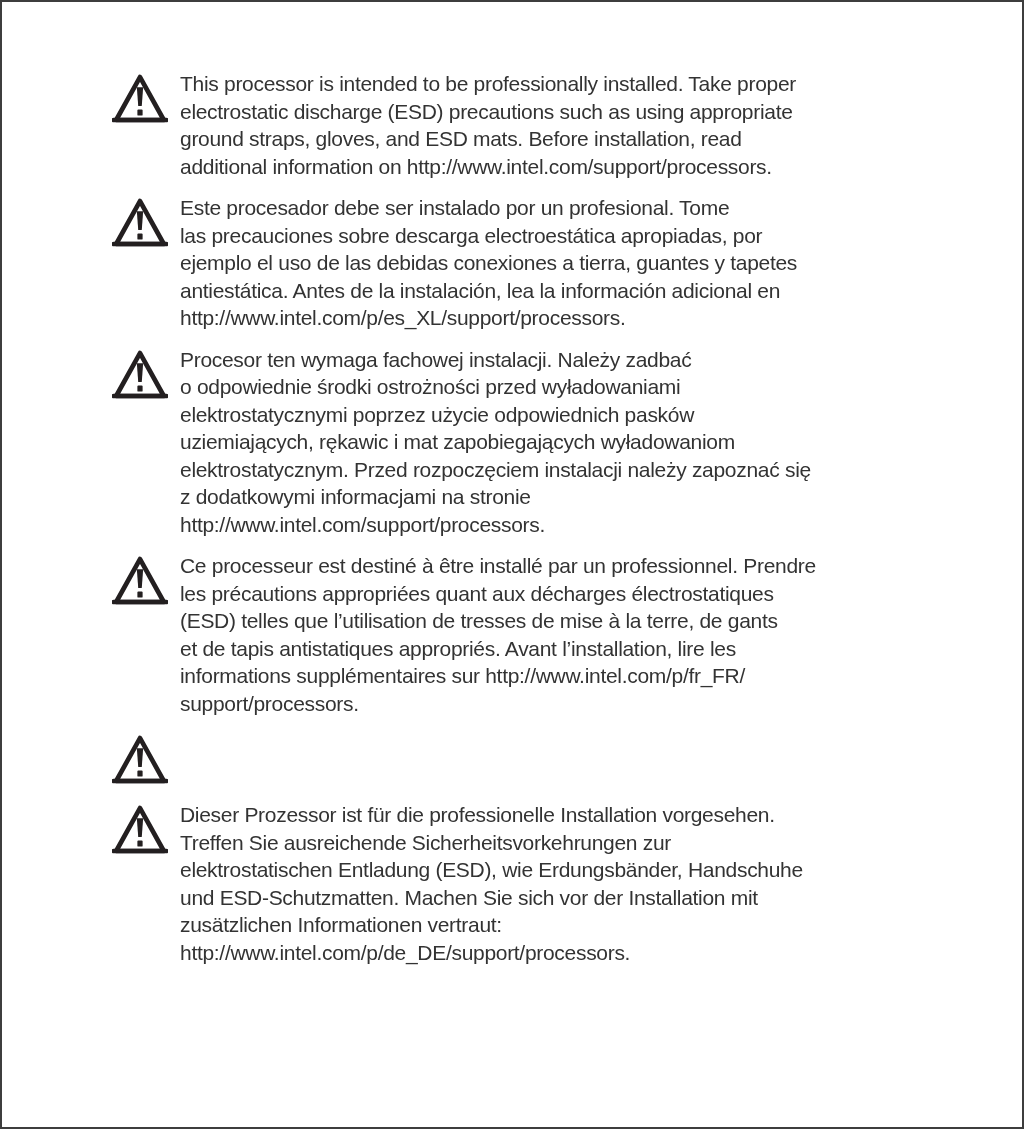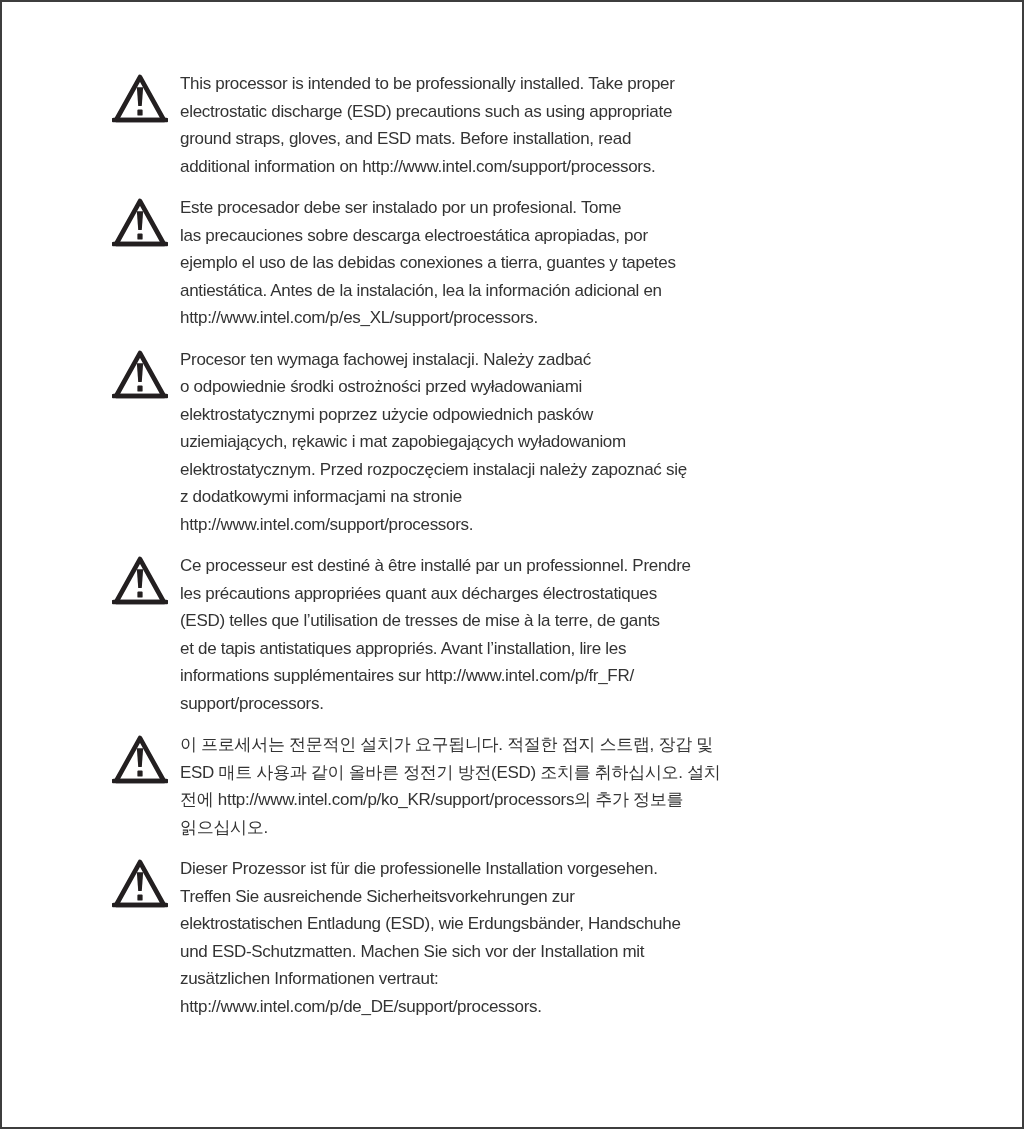--- a/index.html
+++ b/index.html
@@ -30,21 +30,21 @@
     margin-right: 12px;
     margin-top: 2px;
   }
   .warning-icon svg {
     display: block;
     width: 56px;
     height: 54px;
   }
   .warning-text {
     margin: 0;
-    font-size: 17px;
+    font-size: 21px;
     line-height: 27.5px;
     letter-spacing: -0.3px;
     color: #333333;
     white-space: pre-line;
     max-width: 822px;
   }
 </style>
 </head>
 <body>
 
@@ -118,24 +118,20 @@
 
   <section class="warning-block">
     <span class="warning-icon">
       <svg viewBox="0 0 60 56" aria-hidden="true">
         <path d="M30 4.5 L55.5 50.5 L4.5 50.5 Z" fill="none" stroke="#231f20" stroke-width="5" stroke-linejoin="round"></path>
         <path d="M1.8 50.5 L58.2 50.5" fill="none" stroke="#231f20" stroke-width="5" stroke-linecap="round"></path>
         <path d="M26.6 15.5 L33.4 15.5 L31.9 35.5 L28.1 35.5 Z" fill="#231f20"></path>
         <rect x="27.2" y="39.2" width="5.6" height="6.6" rx="1" fill="#231f20"></rect>
       </svg>
     </span>
-    <p class="warning-text">이 프로세서는 전문적인 설치가 요구됩니다. 적절한 접지 스트랩, 장갑 및
-ESD 매트 사용과 같이 올바른 정전기 방전(ESD) 조치를 취하십시오. 설치
-전에 http://www.intel.com/p/ko_KR/support/processors의 추가 정보를
-읽으십시오.</p>
   </section>
 
   <section class="warning-block">
     <span class="warning-icon">
       <svg viewBox="0 0 60 56" aria-hidden="true">
         <path d="M30 4.5 L55.5 50.5 L4.5 50.5 Z" fill="none" stroke="#231f20" stroke-width="5" stroke-linejoin="round"></path>
         <path d="M1.8 50.5 L58.2 50.5" fill="none" stroke="#231f20" stroke-width="5" stroke-linecap="round"></path>
         <path d="M26.6 15.5 L33.4 15.5 L31.9 35.5 L28.1 35.5 Z" fill="#231f20"></path>
         <rect x="27.2" y="39.2" width="5.6" height="6.6" rx="1" fill="#231f20"></rect>
       </svg>

